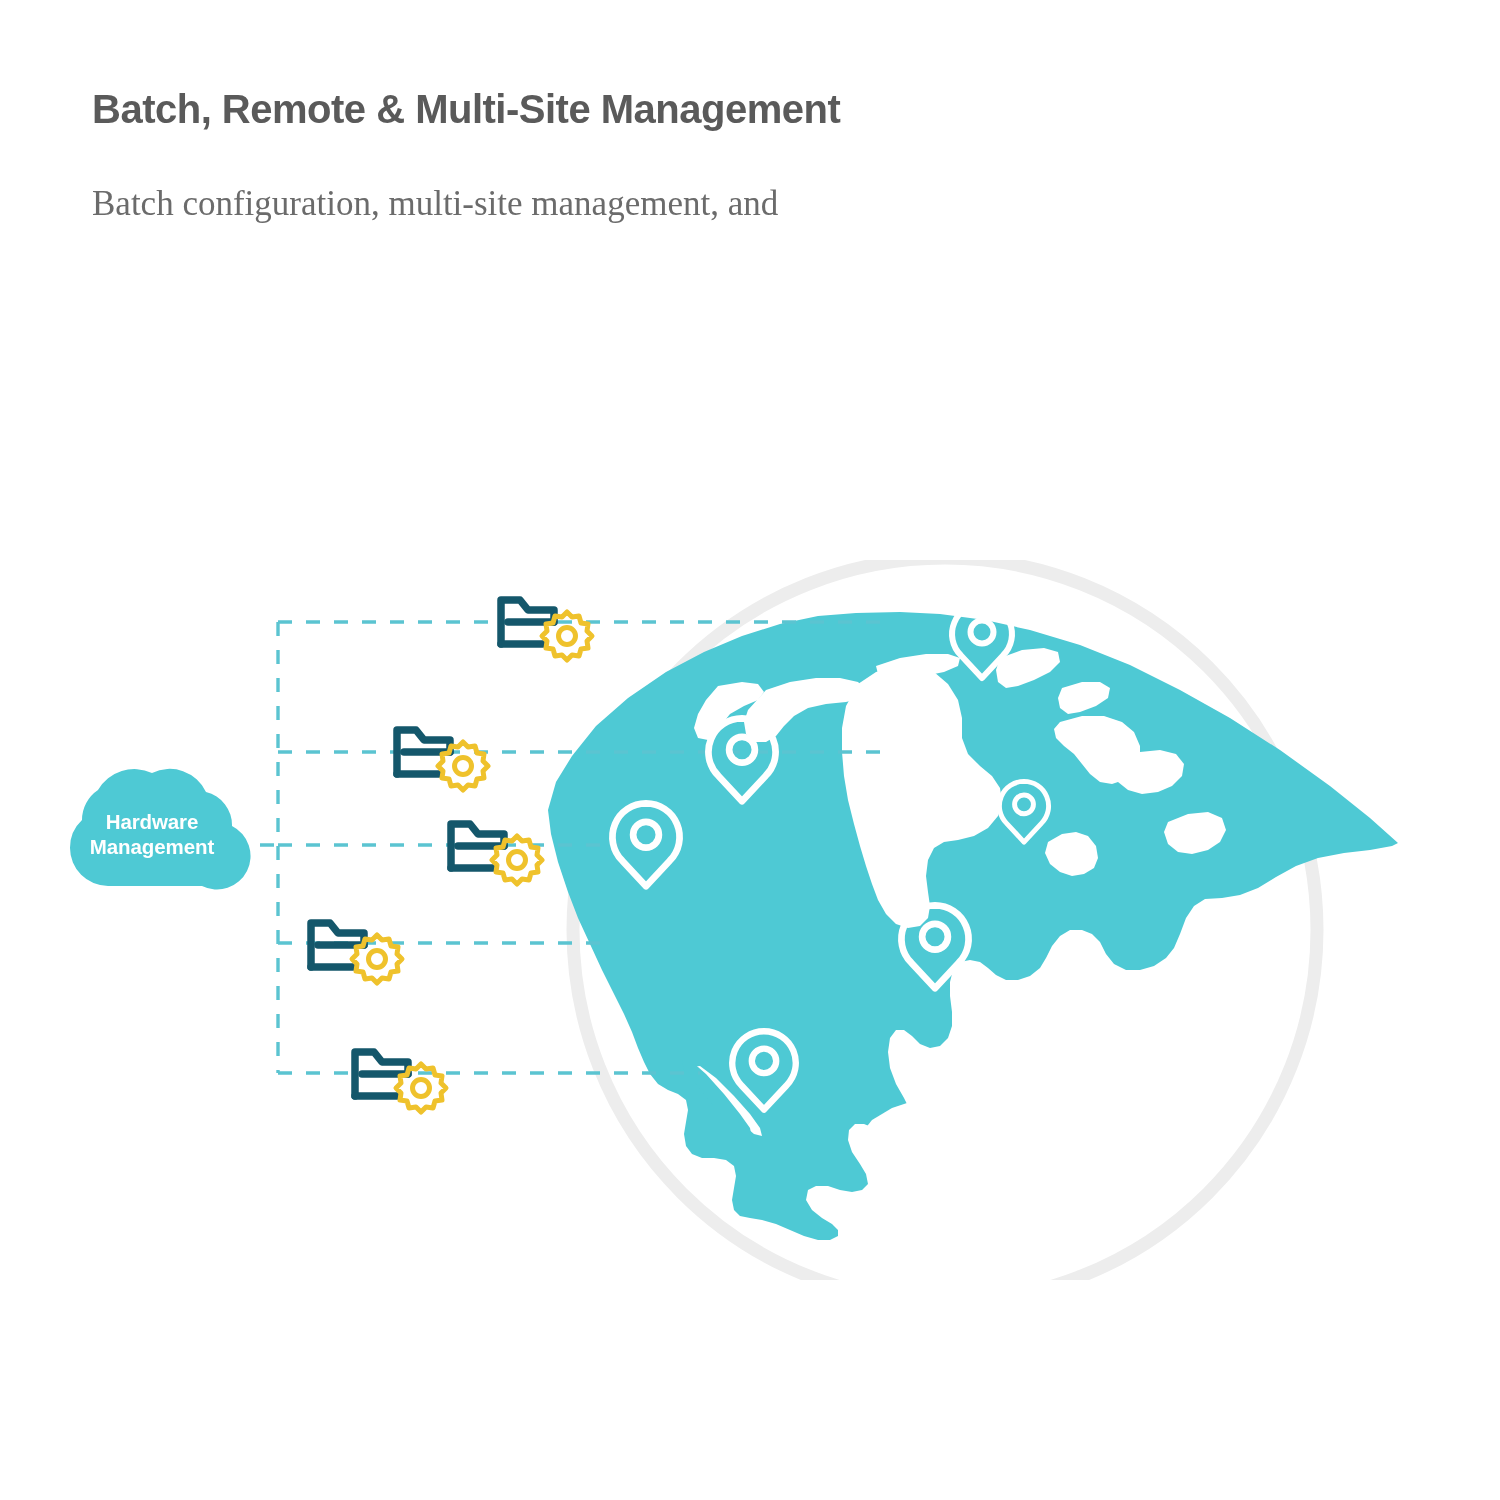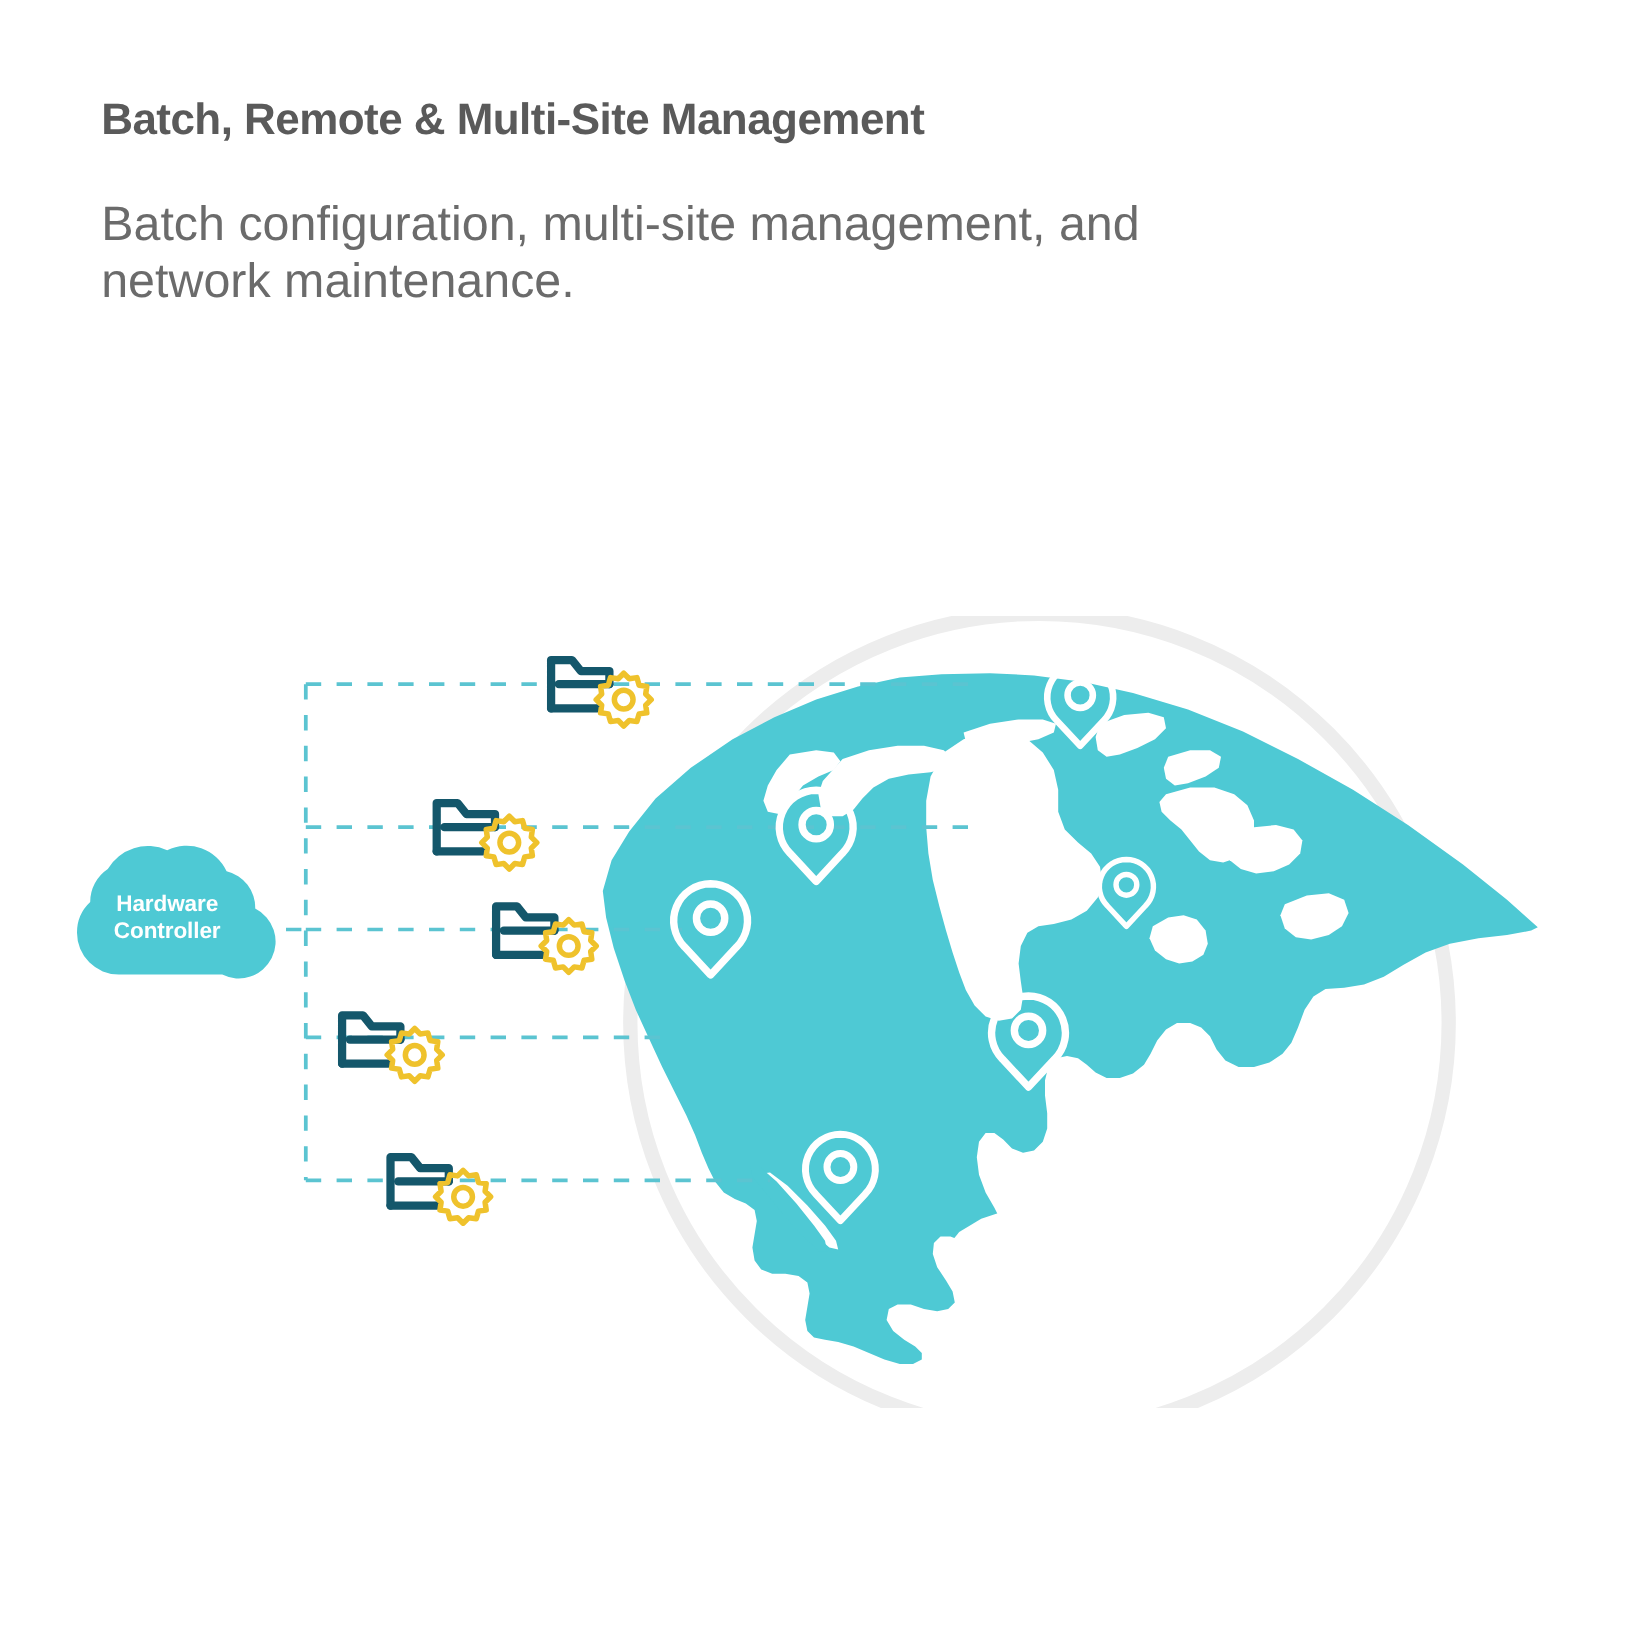--- a/index.html
+++ b/index.html
@@ -34,22 +34,22 @@
     font-family: "Liberation Sans", sans-serif;
     font-size: 40px;
     line-height: 62px;
     font-weight: 700;
     color: #5a5a5a;
     letter-spacing: -0.5px;
     margin: 0;
     white-space: nowrap;
   }
   .subhead {
-    font-family: Liberation Sans, sans-serif;
-    font-size: 44px;
+    font-family: Liberation Serif, serif;
+    font-size: 35px;
     line-height: 52px;
     font-weight: 400;
     color: #6b6b6b;
     margin: 0;
     padding-top: 38px;
     max-width: 1010px;
   }
   .subhead .ln { display: block; white-space: nowrap; }
 
   
@@ -98,21 +98,20 @@
 </style>
 </head>
 <body>
 
 <div id="root">
 
   <div class="text-block">
     <h1 class="headline">Batch, Remote &amp; Multi-Site Management</h1>
     <p class="subhead">
       <span class="ln">Batch configuration, multi-site management, and</span>
-      <span class="ln">network maintenance.</span>
     </p>
   </div>
 
   <div class="stage">
     <svg width="1500" height="1500" viewBox="0 0 1500 1500" xmlns="http://www.w3.org/2000/svg">
 
       <defs>
 
         <clipPath id="arcClip">
           <rect x="330" y="560" width="1130" height="720"></rect>
@@ -639,18 +638,18 @@
           A 40 40 0 0 1 206 792
           A 34 34 0 0 1 232 826
           A 30 30 0 0 1 202 886
           Z"></path>
       </g>
     </svg>
 
     <div class="cloud-wrap">
       <div class="cloud-label">
         <span>Hardware</span>
-        <span>Controller</span>
+        <span>Management</span>
       </div>
     </div>
   </div>
 
 </div>
 
 </body></html>

